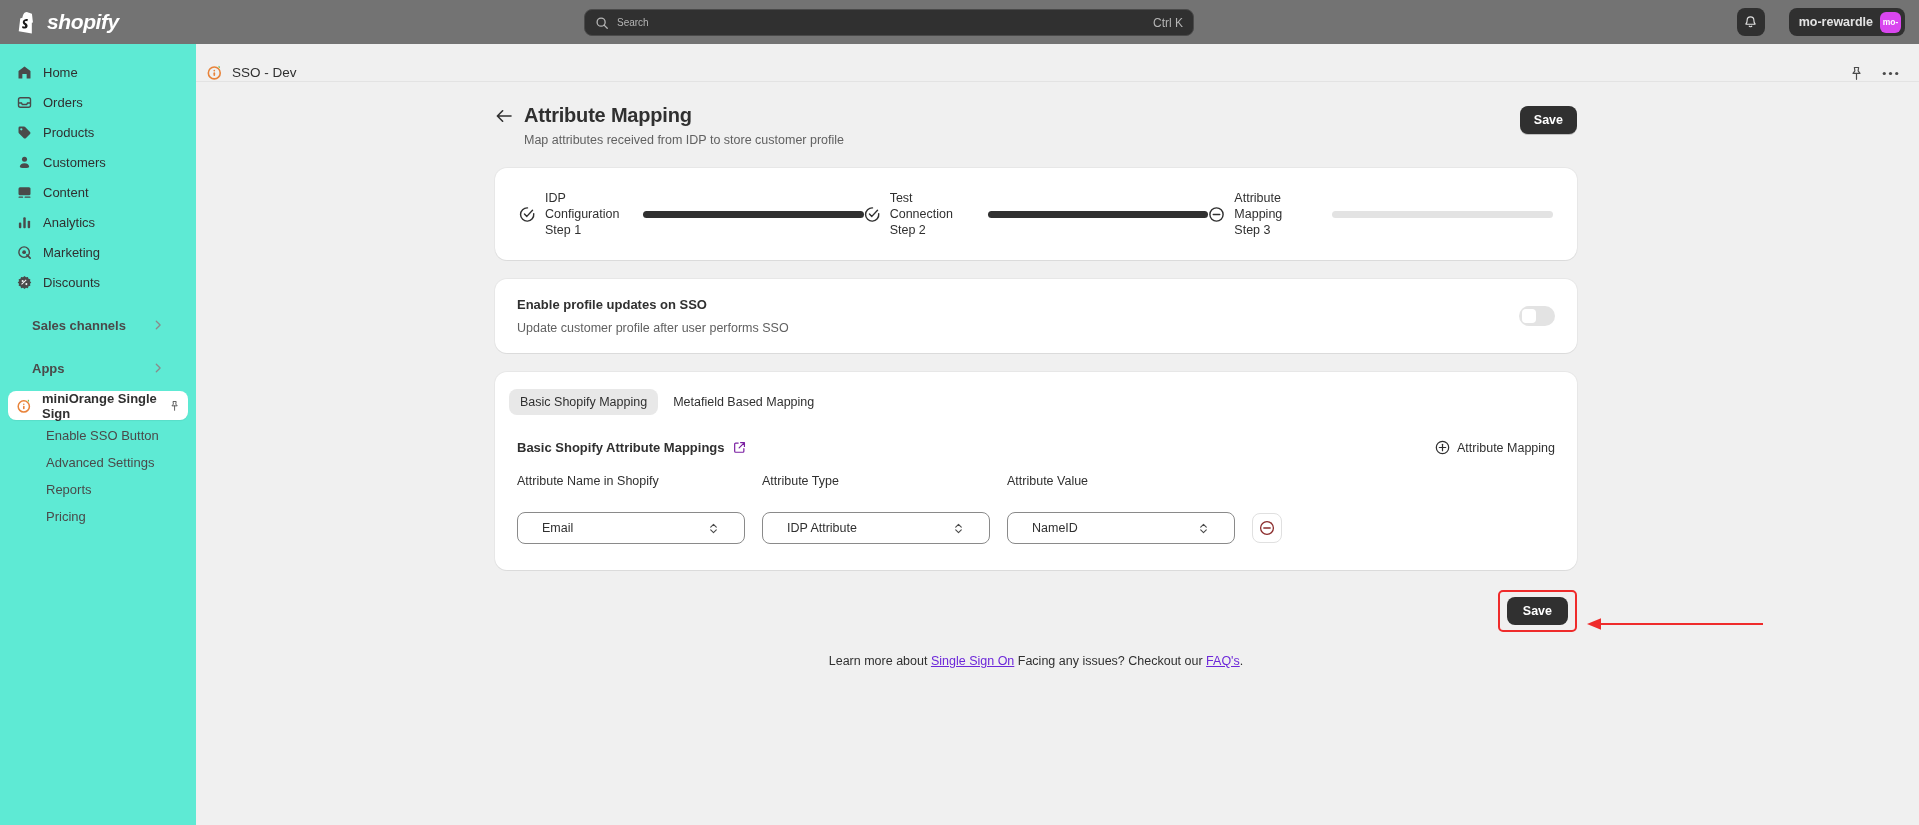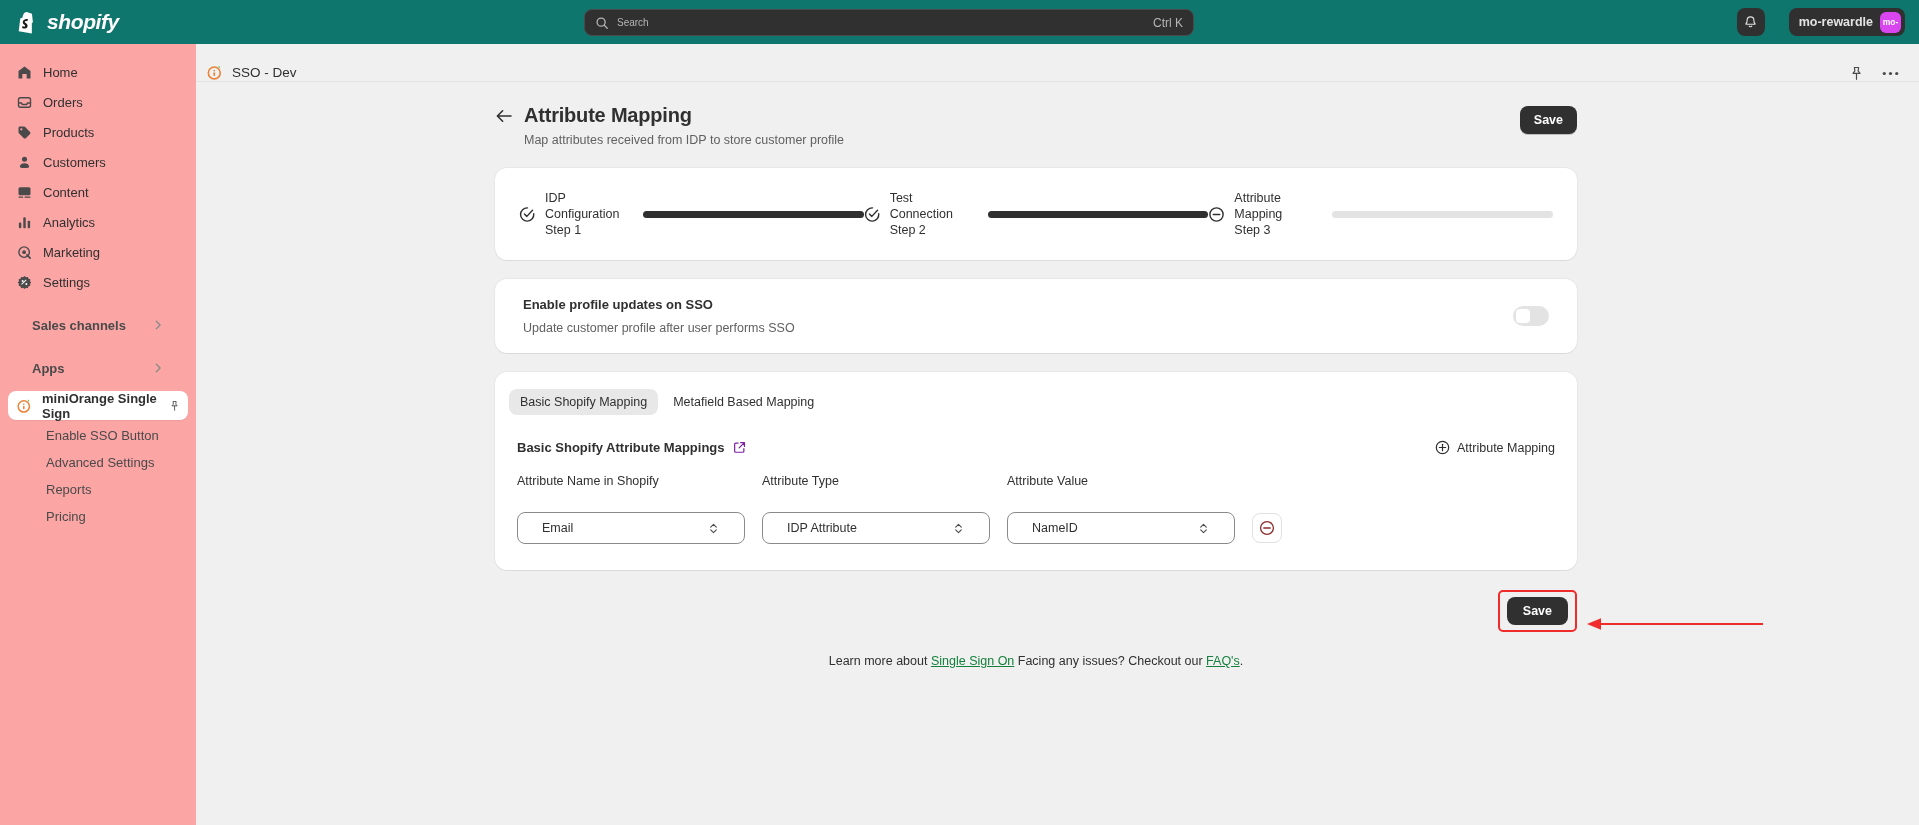--- a/index.html
+++ b/index.html
@@ -8,21 +8,21 @@
     font-family: "Liberation Sans", sans-serif;
     background: #f1f1f1;
     overflow: hidden;
     -webkit-font-smoothing: antialiased;
   }
 
   
   .topbar {
     position: absolute; top: 0; left: 0;
     width: 1919px; height: 44px;
-    background: #0f766e;
+    background: #737373;
     display: flex; align-items: center;
   }
   .logo-wrap { position: absolute; left: 18px; display: flex; align-items: center; gap: 7px; }
   .logo-mark { width: 22px; height: 23px; display: block; }
   .logo-text { color: #fff; font-size: 21px; font-style: italic; font-weight: 700; letter-spacing: -0.4px; }
 
   .searchbox {
     position: absolute; left: 584px; top: 9px;
     width: 610px; height: 27px;
     background: #303030; border: 1px solid #4a4a4a;
@@ -46,21 +46,21 @@
   .avatar {
     width: 21px; height: 21px; border-radius: 6px; background: #d946ef;
     color: #fff; font-size: 8.5px; font-weight: 600;
     display: flex; align-items: center; justify-content: center;
   }
 
   
   .sidebar {
     position: absolute; top: 44px; left: 0;
     width: 196px; height: 781px;
-    background: #fca5a5;
+    background: #5eead4;
     padding-top: 14px;
   }
   .nav-item {
     height: 28px; margin: 0 8px 2px 8px;
     display: flex; align-items: center; gap: 11px;
     padding-left: 8px; border-radius: 8px;
     color: #303030; font-size: 13px; font-weight: 500;
   }
   .nav-item .nic { width: 16px; height: 16px; flex: 0 0 16px; display: flex; align-items: center; justify-content: center; }
   .nav-group {
@@ -134,21 +134,21 @@
   .stepper { margin-top: 21px; padding: 22px 24px; display: flex; align-items: center; }
   .step { display: flex; align-items: center; flex: 1; }
   .step:last-child { flex: 1; }
   .step .sicon-c { width: 17px; height: 17px; flex: 0 0 17px; margin-right: 9px; }
   .step .slabels { width: 92px; flex: 0 0 92px; }
   .step .slabels div { font-size: 12.5px; color: #303030; line-height: 1.28; }
   .step .sbar { height: 7px; border-radius: 4px; background: #303030; flex: 1; margin-left: 6px; }
   .step .sbar.pending { background: #e3e3e3; }
 
   
-  .togglecard { margin-top: 19px; padding: 18px 28px; display: flex; align-items: center; }
+  .togglecard { margin-top: 19px; padding: 18px 22px; display: flex; align-items: center; }
   .togglecard .tt h3 { font-size: 13px; font-weight: 700; color: #303030; }
   .togglecard .tt p { font-size: 12.5px; color: #616161; margin-top: 9px; }
   .switch {
     margin-left: auto; width: 36px; height: 20px; border-radius: 11px;
     background: #e3e3e3; position: relative; cursor: pointer;
   }
   .switch .knob {
     position: absolute; top: 3px; left: 3px;
     width: 14px; height: 14px; border-radius: 4px; background: #fff;
   }
@@ -196,21 +196,21 @@
     border: 2px solid #ef2b2b; border-radius: 5px;
     padding: 5px 7px; display: inline-flex;
   }
   .btn-save-bottom {
     background: #303030; color: #fff; font-size: 12.5px; font-weight: 650;
     border: none; border-radius: 8px; padding: 7px 16px; cursor: pointer;
   }
   .arrow-annot { position: absolute; left: 1090px; top: 24px; }
 
   .footer { margin-top: 22px; text-align: center; font-size: 12.5px; color: #303030; }
-  .footer a { color: #15803d; }
+  .footer a { color: #6d28d9; }
 </style>
 </head>
 <body>
 
 <div class="topbar">
   <div class="logo-wrap">
     <svg class="logo-mark" viewBox="0 0 24 26">
       <path fill="#ffffff" d="M15.3 3.1c-.1-.1-.3-.1-.4-.1l-1 .2s-.7-.7-.8-.8c-.1-.1-.2-.1-.3-.1l-.5 11.6 4.2-1S15.4 3.3 15.3 3.1zM12.6 2.3c-.1-.1-.3-.2-.5-.2-1 0-1.9.7-2.5 1.9-.4.8-.7 1.8-.8 2.6l1.7-.5c.2-1.5.8-3.1 2.1-3.8zM9.5 1.1C8.1 1.1 6.6 2.1 5.7 3.7c-.6 1.1-1 2.5-1.2 3.9l-2 .6C2.2 8.3 2.2 8.4 2.1 8.6L.4 22.9l14.8 2.6V3z"></path>
       <path fill="#1a1a1a" d="M10.9 9.4l-.8 2.3s-.7-.4-1.6-.3c-1.3.1-1.3.9-1.3 1.1.1 1.1 3 1.4 3.2 4 .1 2-1.1 3.3-2.9 3.4-2.1.1-3.3-1.1-3.3-1.1l.5-1.9s1.2.9 2.1.8c.6 0 .8-.5.8-.9-.1-1.4-2.5-1.3-2.6-3.7-.1-1.9 1.1-3.9 4-4.1 1.1-.1 1.9.4 1.9.4z"></path>
     </svg>
@@ -313,21 +313,21 @@
     <span>Marketing</span>
   </div>
 
   <div class="nav-item">
     <span class="nic">
       <svg width="15" height="15" viewBox="0 0 16 16">
           <path fill="#4a4a4a" d="M8 1 9.6 2.3l2-.3.7 1.9 1.9.7-.3 2L15.2 8l-1.3 1.4.3 2-1.9.7-.7 1.9-2-.3L8 15l-1.6-1.3-2 .3-.7-1.9-1.9-.7.3-2L.8 8l1.3-1.4-.3-2 1.9-.7.7-1.9 2 .3z"></path>
           <path fill="#f1f1f1" d="M6 5.2a1.1 1.1 0 1 0 0 2.2 1.1 1.1 0 0 0 0-2.2zm4 3.4a1.1 1.1 0 1 0 0 2.2 1.1 1.1 0 0 0 0-2.2zM5.2 10.5l5-5-.8-.8-5 5z"></path>
         </svg>
     </span>
-    <span>Settings</span>
+    <span>Discounts</span>
   </div>
 
   <div class="nav-group spaced">
     <span>Sales channels</span>
     <svg class="chev" viewBox="0 0 12 12">
         <path d="M4.3 2.2 8.1 6l-3.8 3.8" fill="none" stroke="#8a8a8a" stroke-width="1.3" stroke-linecap="round" stroke-linejoin="round"></path>
       </svg>
   </div>
 
   <div class="nav-group spaced">

